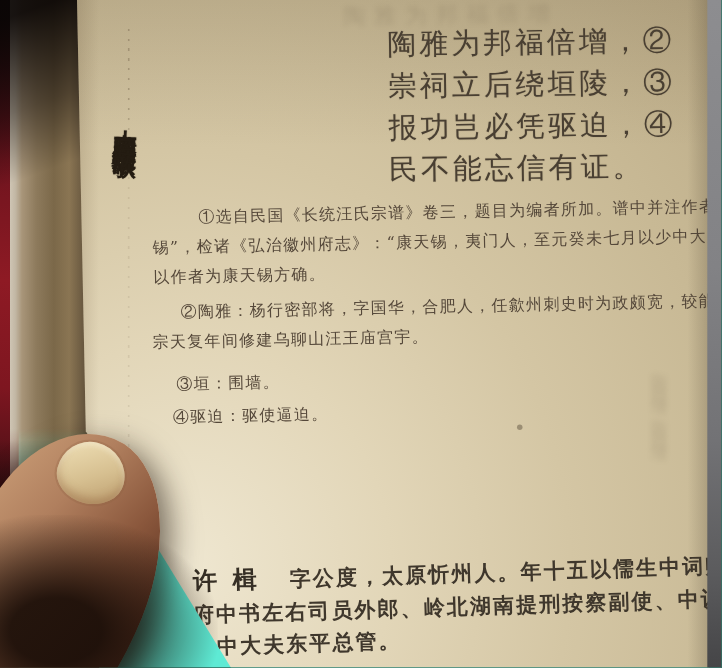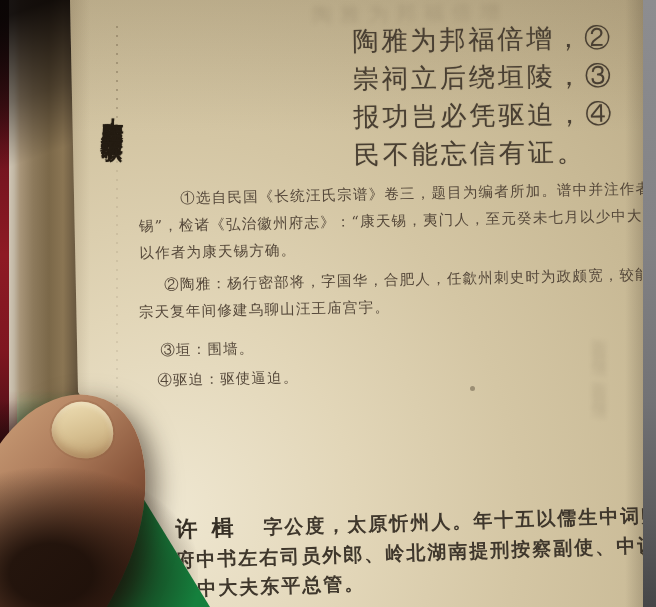--- a/index.html
+++ b/index.html
@@ -1,18 +1,18 @@
 <!DOCTYPE html>
 <html><head>
 <meta charset="utf-8">
 <style>
   html,body{margin:0;padding:0;background:#0d0a08;}
   .photo{
     position:relative;width:656px;height:607px;overflow:hidden;
-    background:#15803d;
+    background:#5eead4;
     font-family:"DejaVu Serif","Liberation Serif",serif;
   }
   
   .red-cover{
     position:absolute;left:0;top:0;width:17px;height:100%;
     background:linear-gradient(to bottom,
       #221013 0%,#3f1016 10%,#6f141e 24%,#8e1a24 42%,#7e1620 58%,
       #4a1016 72%,#1c0a0b 86%,#120808 100%);
   }
   .edge-stack{

